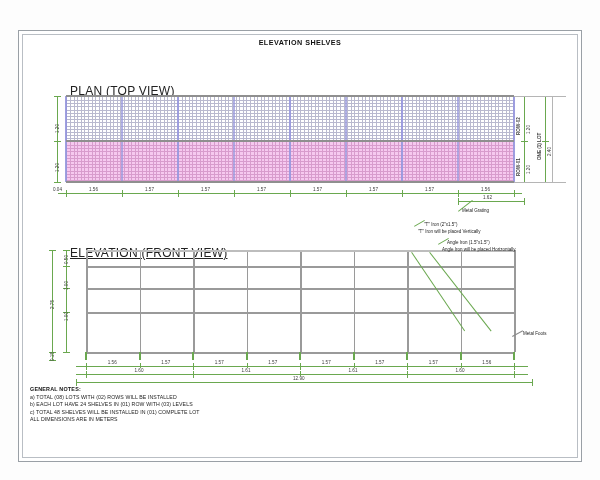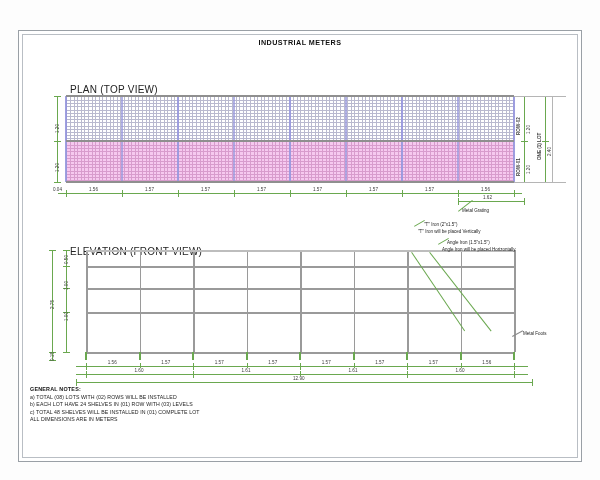--- a/index.html
+++ b/index.html
@@ -14,21 +14,21 @@
   }
   .sheet-inner{
     position:absolute;left:3px;top:3px;right:3px;bottom:3px;
     border:1px solid #b9bec4;box-sizing:border-box;
   }
   .title{
     position:absolute;left:0;right:0;top:38px;text-align:center;
     font-size:7.2px;font-weight:bold;letter-spacing:.45px;color:#111;
   }
   .view-label{
-    position:absolute;font-size:10px;color:#222;letter-spacing:.25px;
+    position:absolute;font-size:12px;color:#222;letter-spacing:.25px;text-decoration:underline;
   }
   .vl-plan{left:70px;top:84px;}
   .vl-elev{left:70px;top:246px;}
 
   
   .ln{position:absolute;background:#6f6f6f;}
   .ln.h{height:1px;}
   .ln.v{width:1px;}
   .dim{position:absolute;background:#6aa84f;}
   .dim.h{height:1px;}
@@ -67,21 +67,21 @@
   .notes .hd{font-size:5.4px;font-weight:bold;color:#111;letter-spacing:.2px;}
   .notes .li{font-size:5.2px;color:#222;margin-top:1.6px;letter-spacing:.1px;}
 </style>
 </head>
 <body>
 
 <div class="sheet">
   <div class="sheet-inner"></div>
 </div>
 
-<div class="title">INDUSTRIAL METERS</div>
+<div class="title">ELEVATION SHELVES</div>
 
 <div class="view-label vl-plan">PLAN (TOP VIEW)</div>
 <div class="view-label vl-elev">ELEVATION (FRONT VIEW)</div>
 
 <div id="plan-layer">
     <div class="grating top" style="left: 66px; top: 96px; width: 448px; height: 45px;">
       <div class="meshv" style="left: 3px; top: 0px; height: 45px;"></div>
       <div class="meshv" style="left: 6.6px; top: 0px; height: 45px;"></div>
       <div class="meshv" style="left: 10.2px; top: 0px; height: 45px;"></div>
       <div class="meshv" style="left: 13.8px; top: 0px; height: 45px;"></div>

